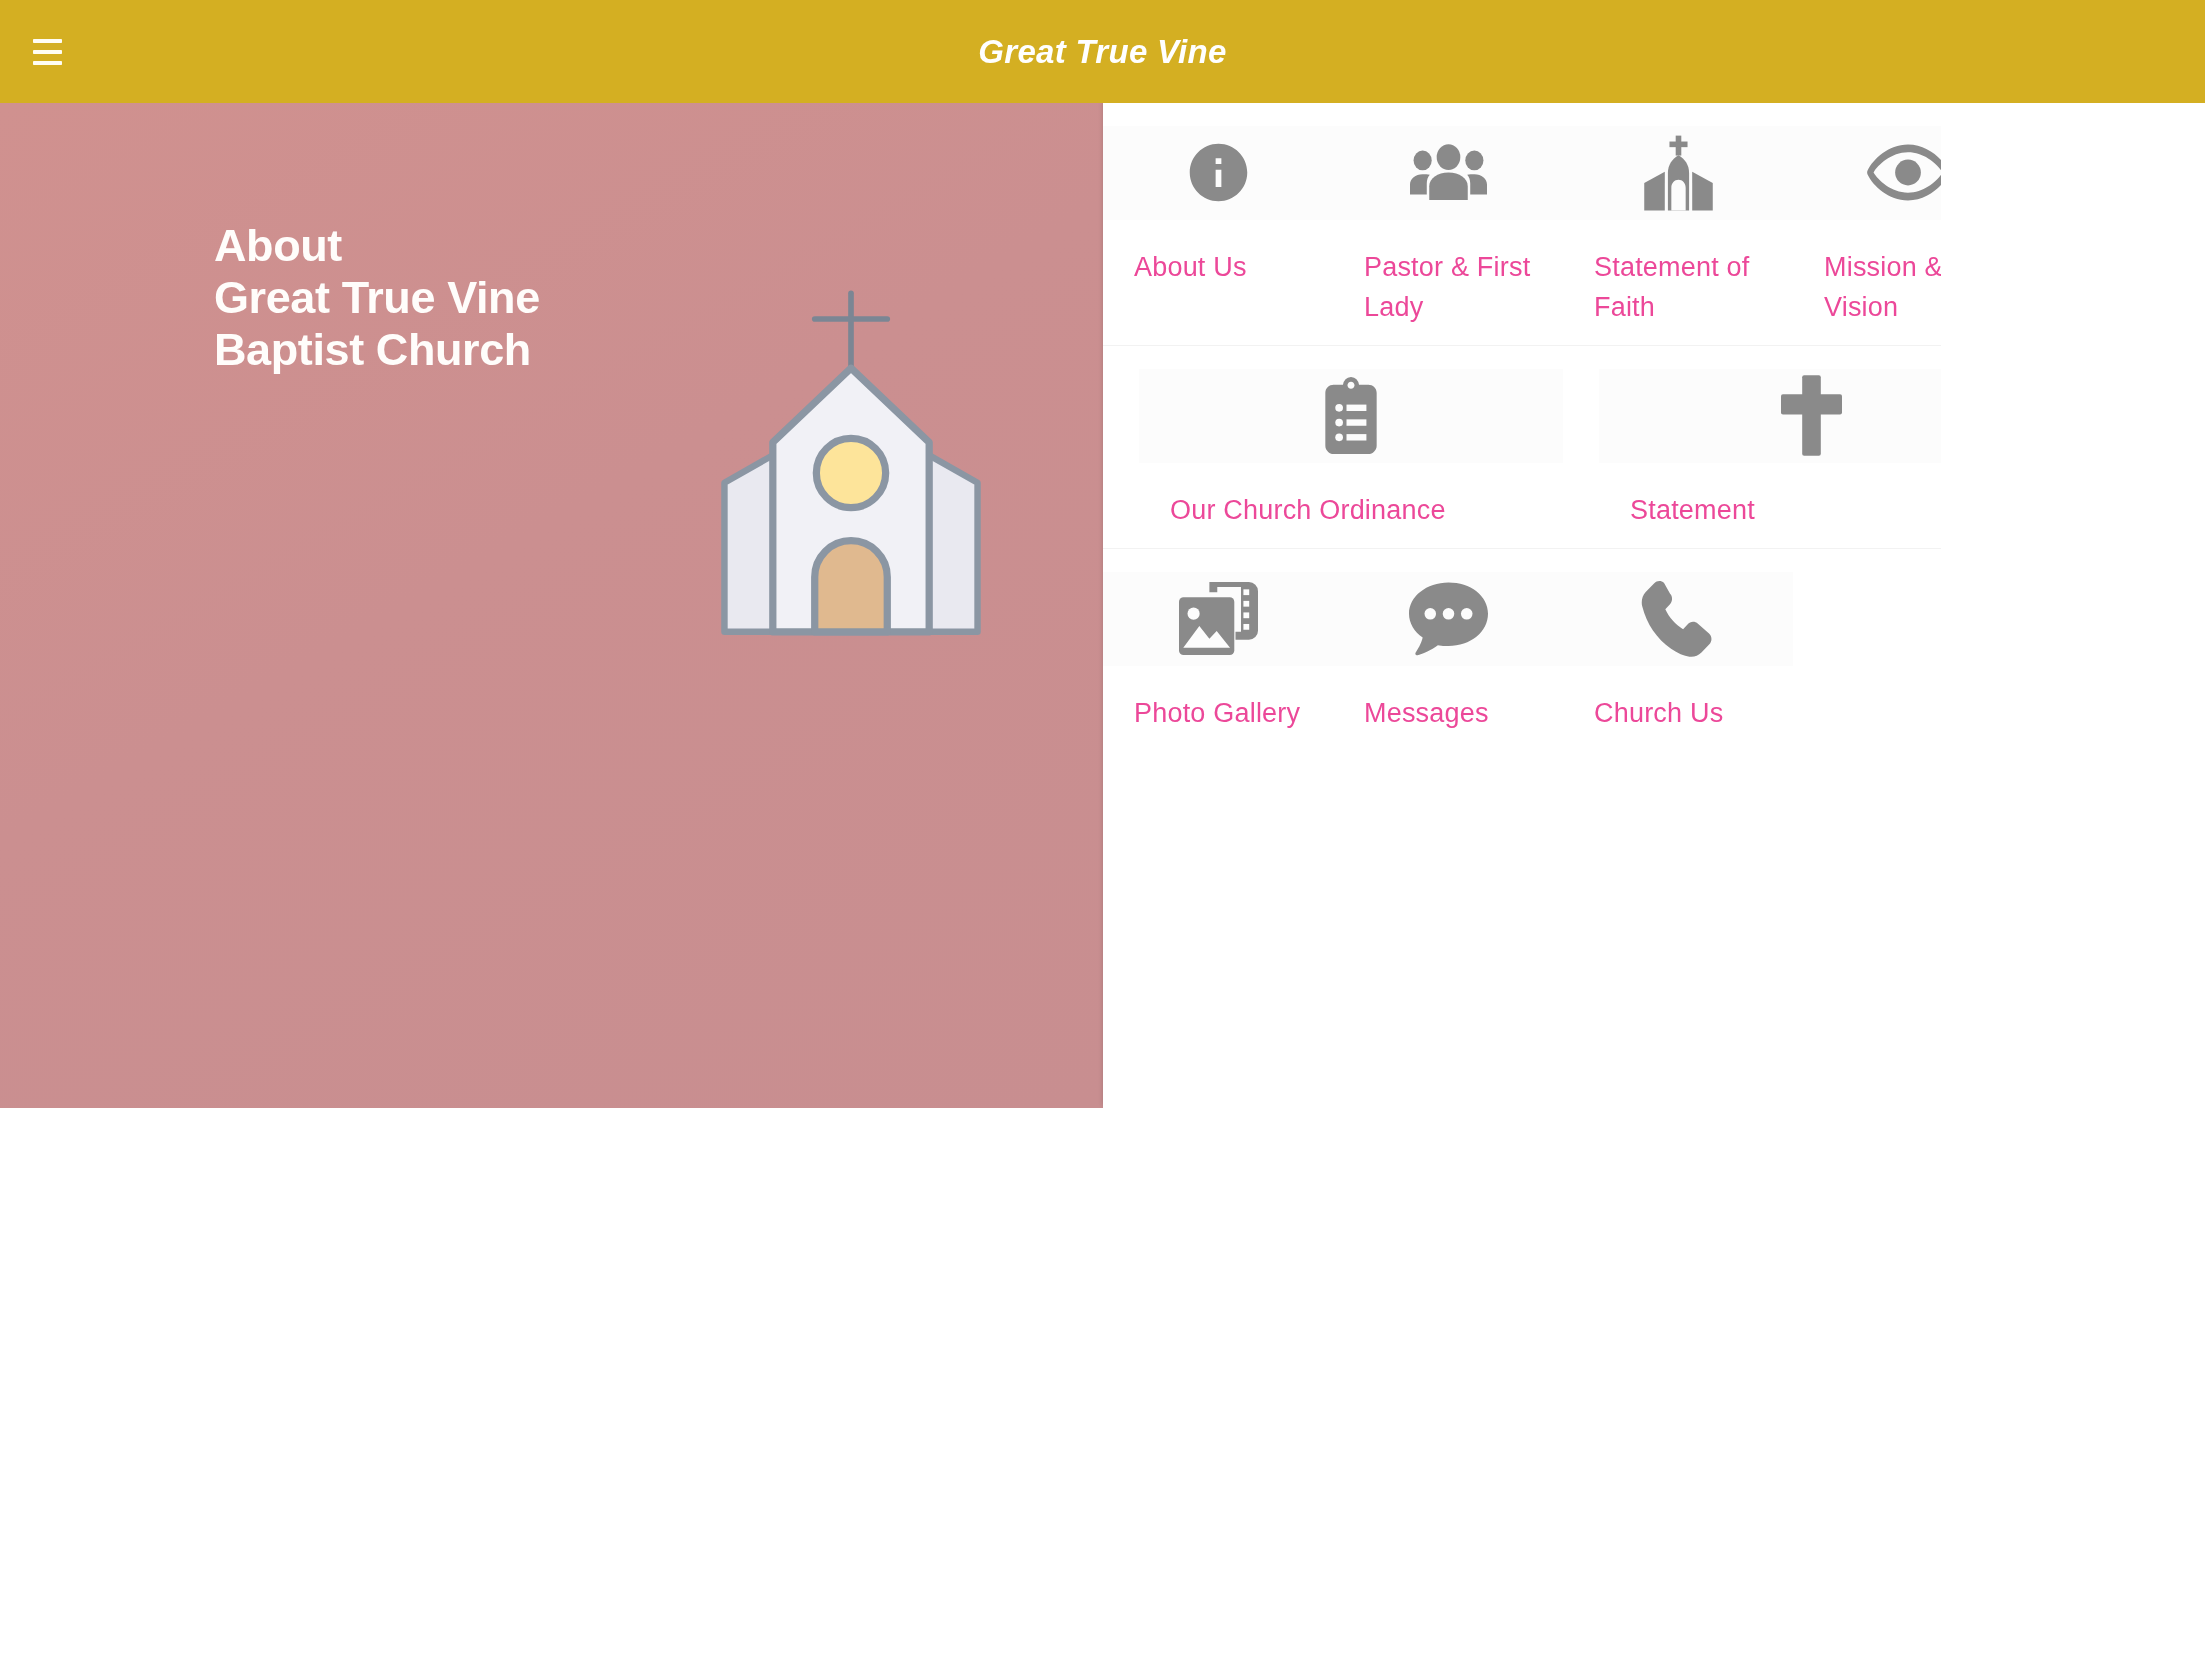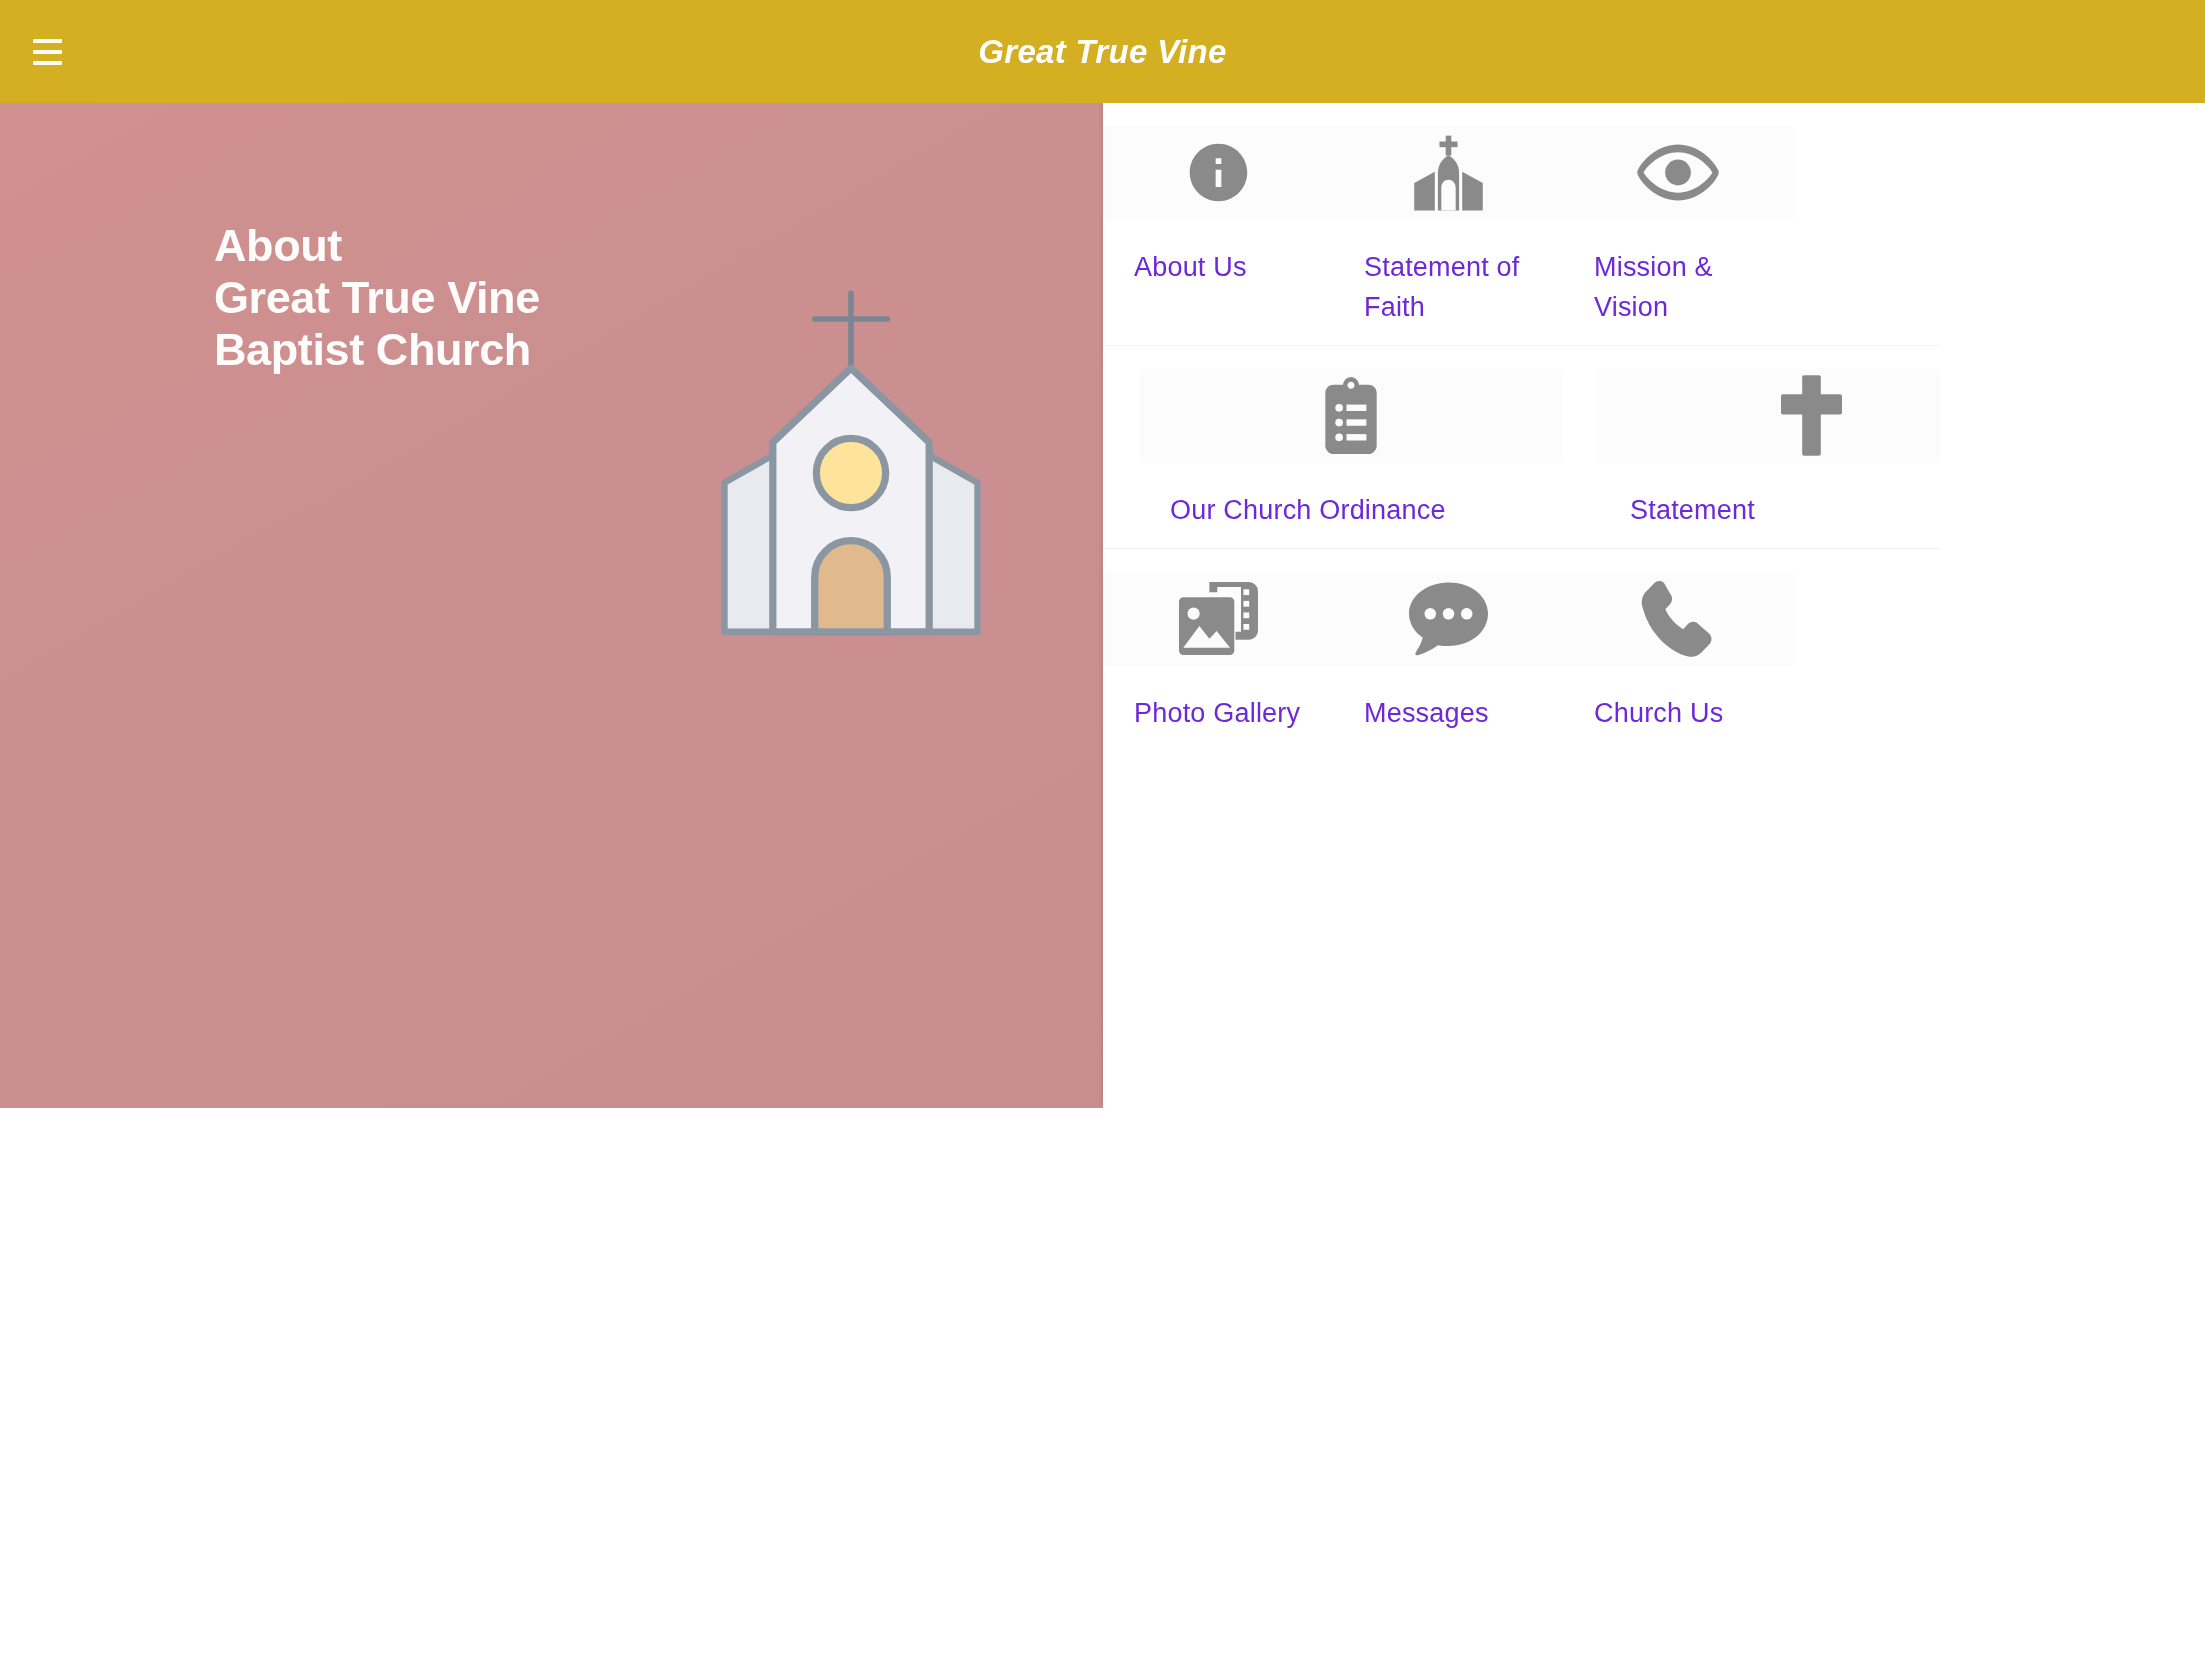--- a/index.html
+++ b/index.html
@@ -162,21 +162,21 @@
     justify-content: center;
   }
   .cell-icon svg { display: block; }
 
   .cell-label {
     margin-top: 27.4px;
     padding-left: 31px;
     padding-right: 21px;
     font-size: 27px;
     line-height: 40px;
-    color: #6d28d9;
+    color: #ec4899;
     font-weight: normal;
     letter-spacing: 0.2px;
   }
   .menu-cell.span2 > .cell-label {
     padding-left: 31px;
   }
 </style>
 </head>
 <body>
 
@@ -235,20 +235,33 @@
 
         <div class="menu-cell">
           <div class="cell-icon">
             <svg width="69" height="69" viewBox="0 0 24 24" fill="currentColor">
               <path d="M12 2C6.48 2 2 6.48 2 12s4.48 10 10 10 10-4.48 10-10S17.52 2 12 2zm1 15h-2v-6h2v6zm0-8h-2V7h2v2z"></path>
             </svg>
           </div>
           <div class="cell-label">About Us</div>
         </div>
 
+        <div class="menu-cell">
+          <div class="cell-icon">
+            <svg width="77" height="69" viewBox="0 0 28 24" fill="currentColor">
+              <ellipse cx="14" cy="6.4" rx="4.3" ry="4.7"></ellipse>
+              <path d="M14 12c-4 0-7 2.1-7 5v5h14v-5c0-2.9-3-5-7-5z"></path>
+              <ellipse cx="4.6" cy="7.6" rx="3.3" ry="3.6"></ellipse>
+              <path d="M4.6 12.6c-2.6 0-4.6 1.6-4.6 3.8V20h6.1v-4c0-1.3.4-2.5 1.1-3.2-.8-.15-1.7-.2-2.6-.2z"></path>
+              <ellipse cx="23.4" cy="7.6" rx="3.3" ry="3.6"></ellipse>
+              <path d="M23.4 12.6c-.9 0-1.8.05-2.6.2.7.7 1.1 1.9 1.1 3.2v4H28v-3.6c0-2.2-2-3.8-4.6-3.8z"></path>
+            </svg>
+          </div>
+          <div class="cell-label">Pastor &amp; First Lady</div>
+        </div>
 
         <div class="menu-cell">
           <div class="cell-icon">
             <svg width="81" height="76" viewBox="0 0 26 24" fill="currentColor">
               <rect x="12.1" y="0" width="1.8" height="6.4"></rect>
               <rect x="10.1" y="1.9" width="5.8" height="1.8"></rect>
               <path d="M13 6.3c-2.1 1.2-3.4 3.2-3.4 5.6V24h6.8V11.9c0-2.4-1.3-4.4-3.4-5.6z"></path>
               <path d="M8.6 11.6L2 15.2V24h6.6V11.6z"></path>
               <path d="M17.4 11.6V24H24v-8.8l-6.6-3.6z"></path>
               <path d="M13 14.2c-1.3 0-2.3 1.1-2.3 2.5V24h4.6v-7.3c0-1.4-1-2.5-2.3-2.5z" fill="#fcfcfc"></path>

